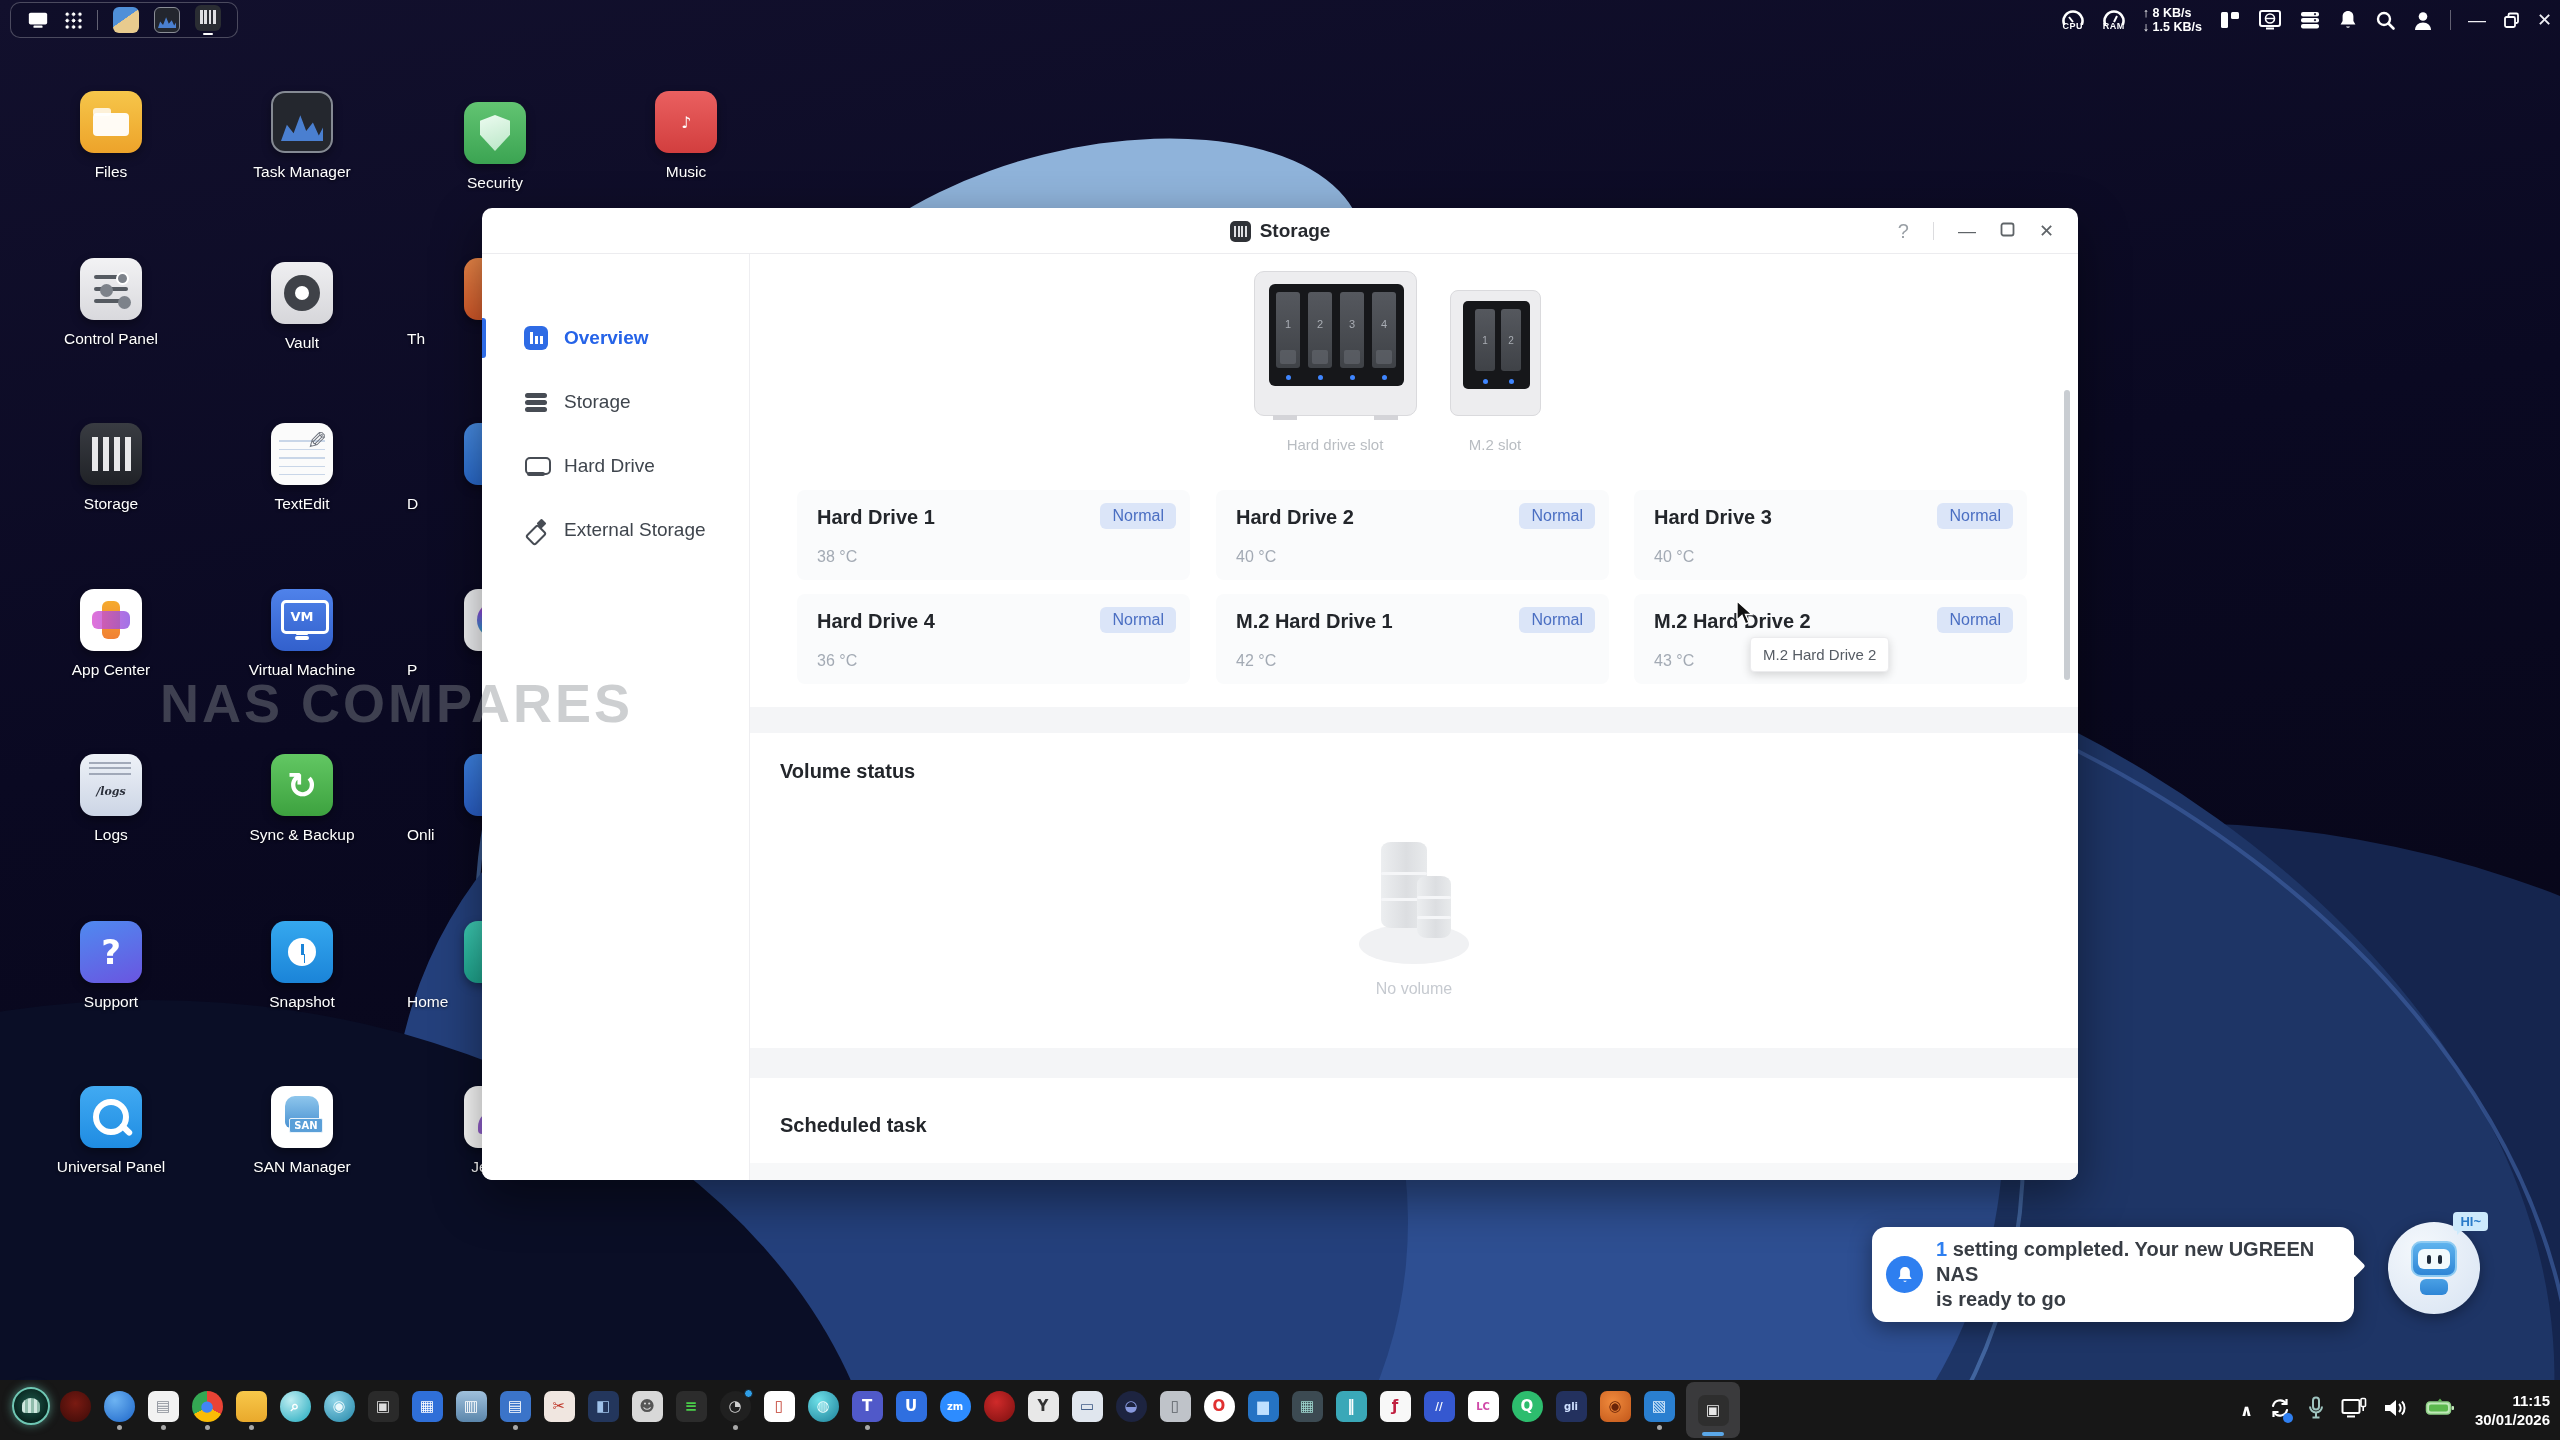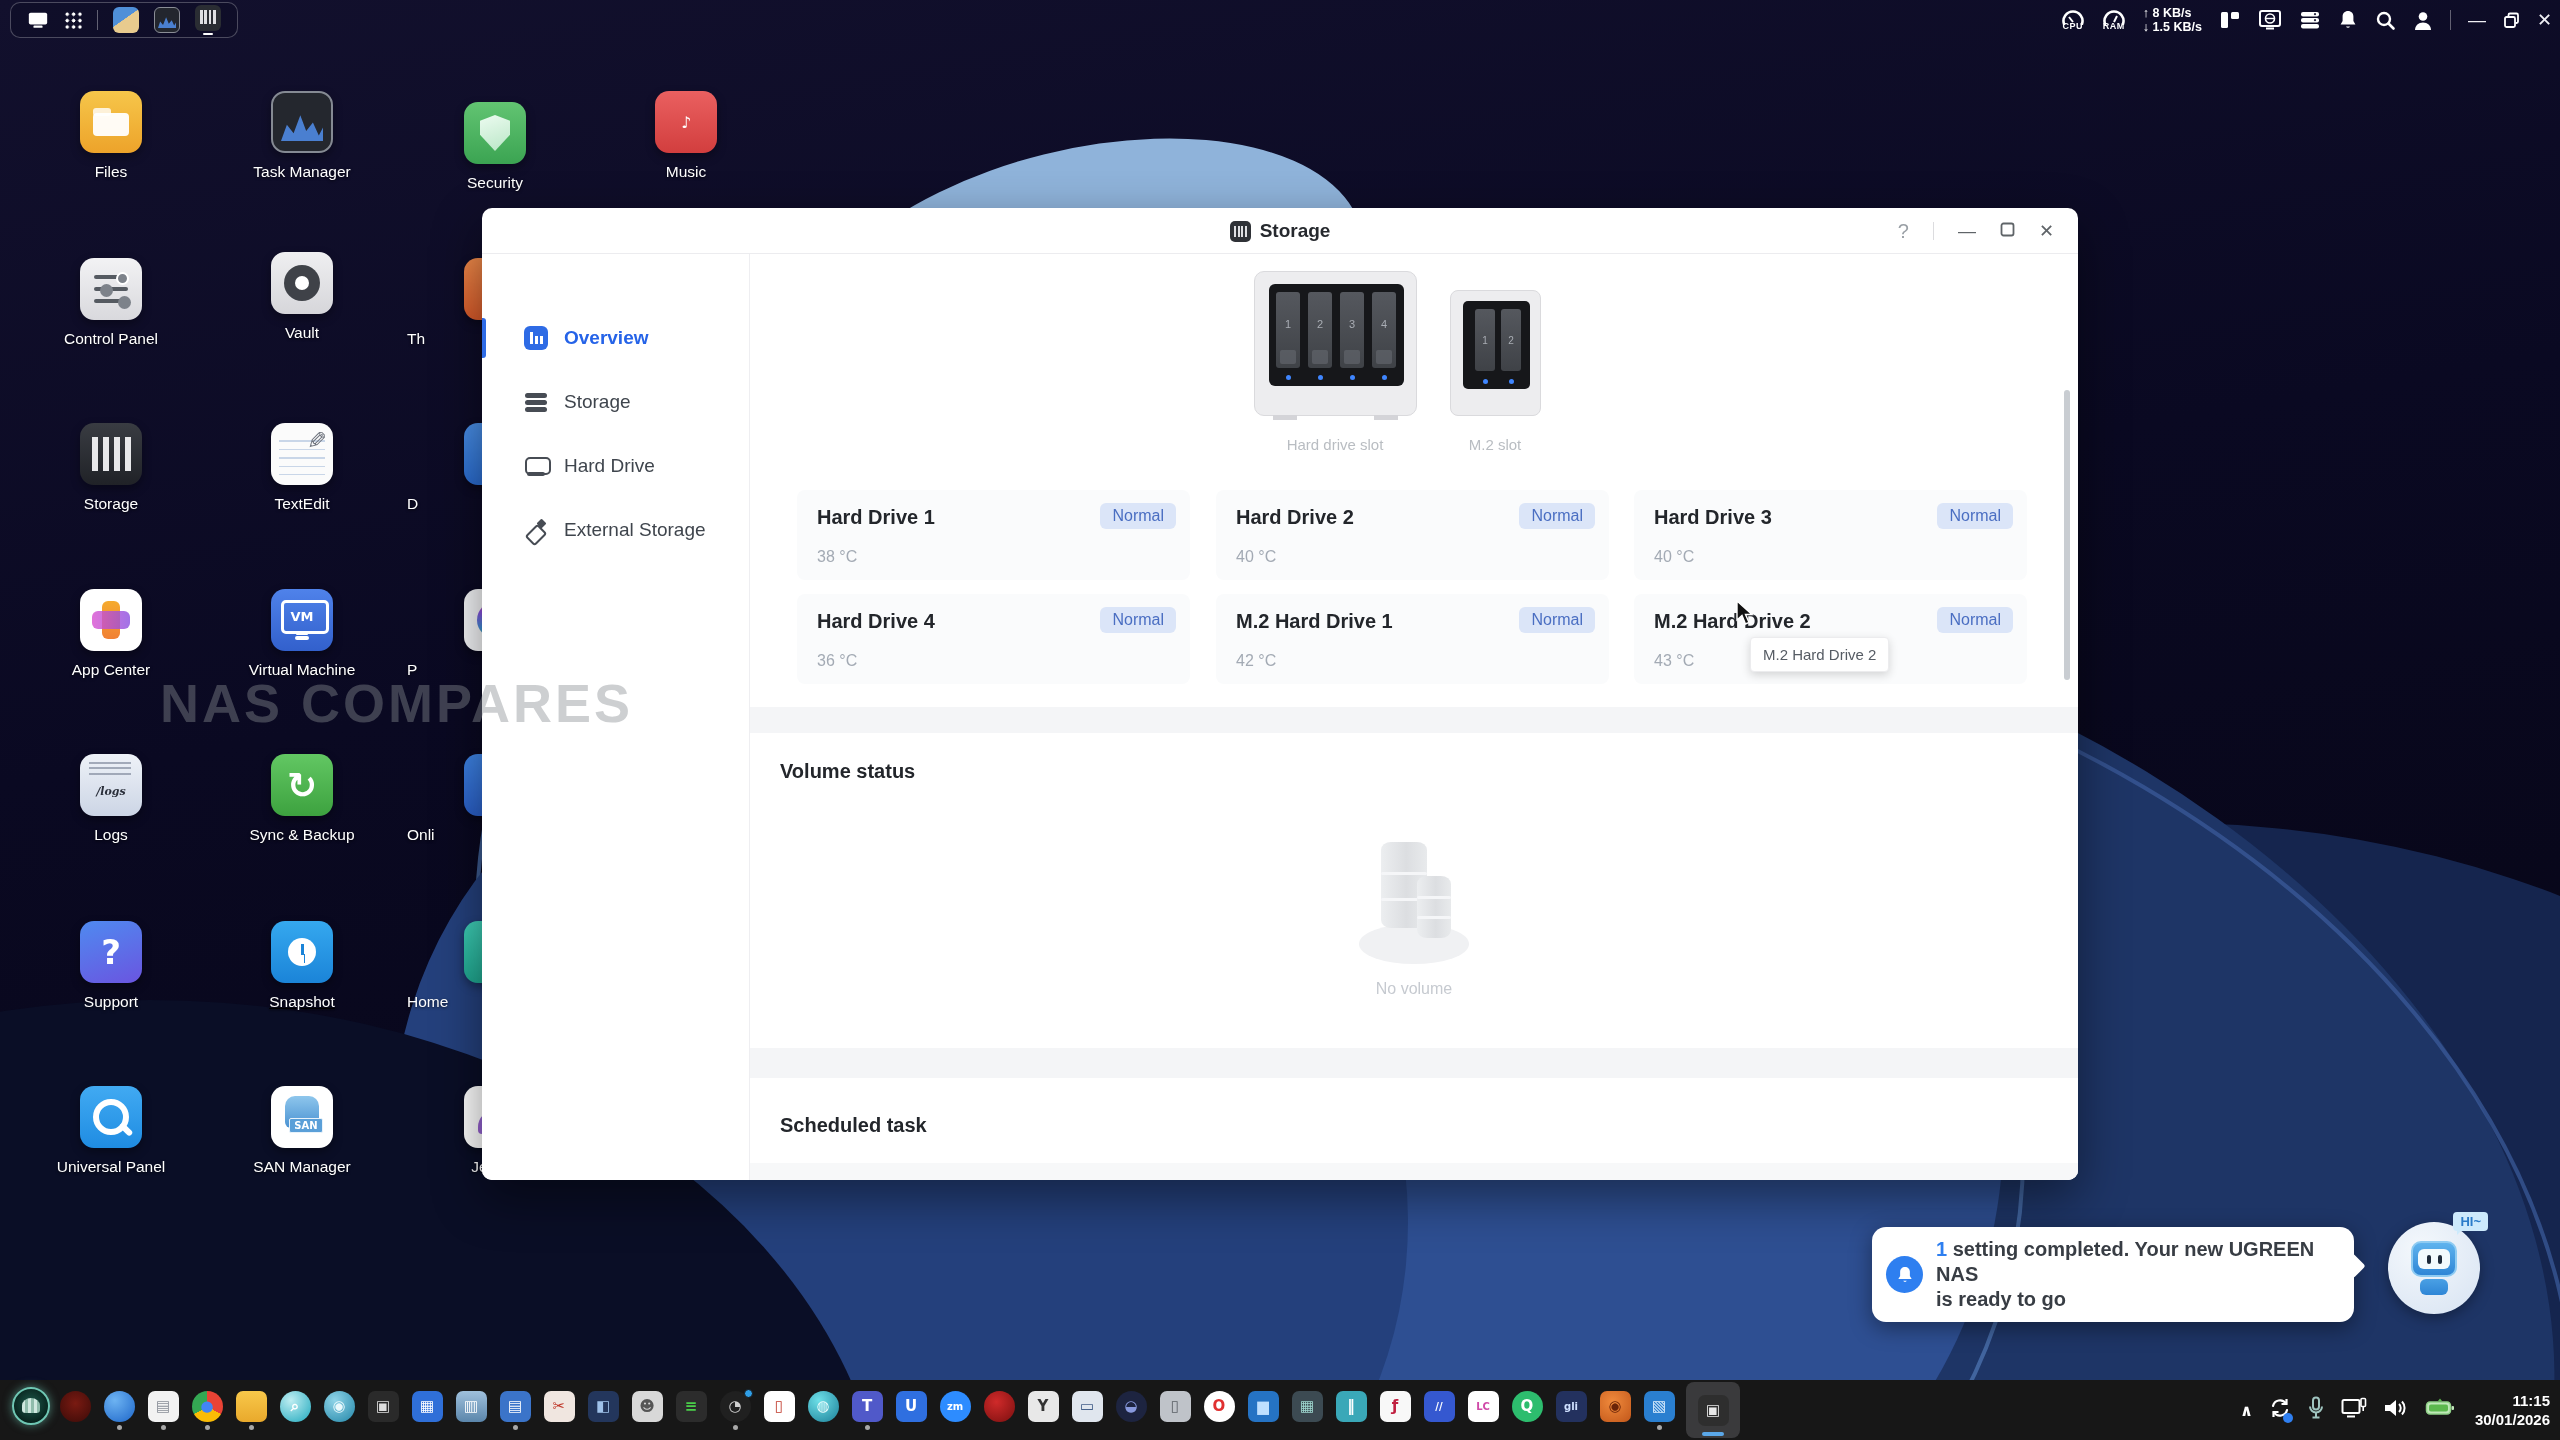--- a/index.html
+++ b/index.html
@@ -355,21 +355,21 @@
       <div class="d-item" style="left: 686px; top: 91px;">
         <span class="di di-music">
           <span class="di-glyph">♪</span>
         </span>
         <span class="d-label">Music</span>
       </div>
       <div class="d-item" style="left: 111px; top: 258px;">
         <span class="di di-controlpanel"></span>
         <span class="d-label">Control Panel</span>
       </div>
-      <div class="d-item" style="left: 302px; top: 252px;">
+      <div class="d-item" style="left: 302px; top: 262px;">
         <span class="di di-vault"></span>
         <span class="d-label">Vault</span>
       </div>
       <div class="d-item" style="left: 495px; top: 258px;">
         <span class="di di-frag-orange"></span>
         <span class="d-label" style="align-self: flex-start; margin-left: -18px;">Th</span>
       </div>
       <div class="d-item" style="left: 111px; top: 423px;">
         <span class="di di-storagebox"></span>
         <span class="d-label">Storage</span>
@@ -411,21 +411,21 @@
       <div class="d-item" style="left: 495px; top: 754px;">
         <span class="di di-frag-blue2"></span>
         <span class="d-label" style="align-self: flex-start; margin-left: -18px;">Onli</span>
       </div>
       <div class="d-item" style="left: 111px; top: 921px;">
         <span class="di di-support">
           <span class="di-glyph">?</span>
         </span>
         <span class="d-label">Support</span>
       </div>
-      <div class="d-item" style="left: 302px; top: 921px; text-decoration: underline;">
+      <div class="d-item" style="left: 302px; top: 921px;">
         <span class="di di-snapshot"></span>
         <span class="d-label">Snapshot</span>
       </div>
       <div class="d-item" style="left: 495px; top: 921px;">
         <span class="di di-frag-teal"></span>
         <span class="d-label" style="align-self: flex-start; margin-left: -18px;">Home</span>
       </div>
       <div class="d-item" style="left: 111px; top: 1086px;">
         <span class="di di-usearch"></span>
         <span class="d-label">Universal Panel</span>

